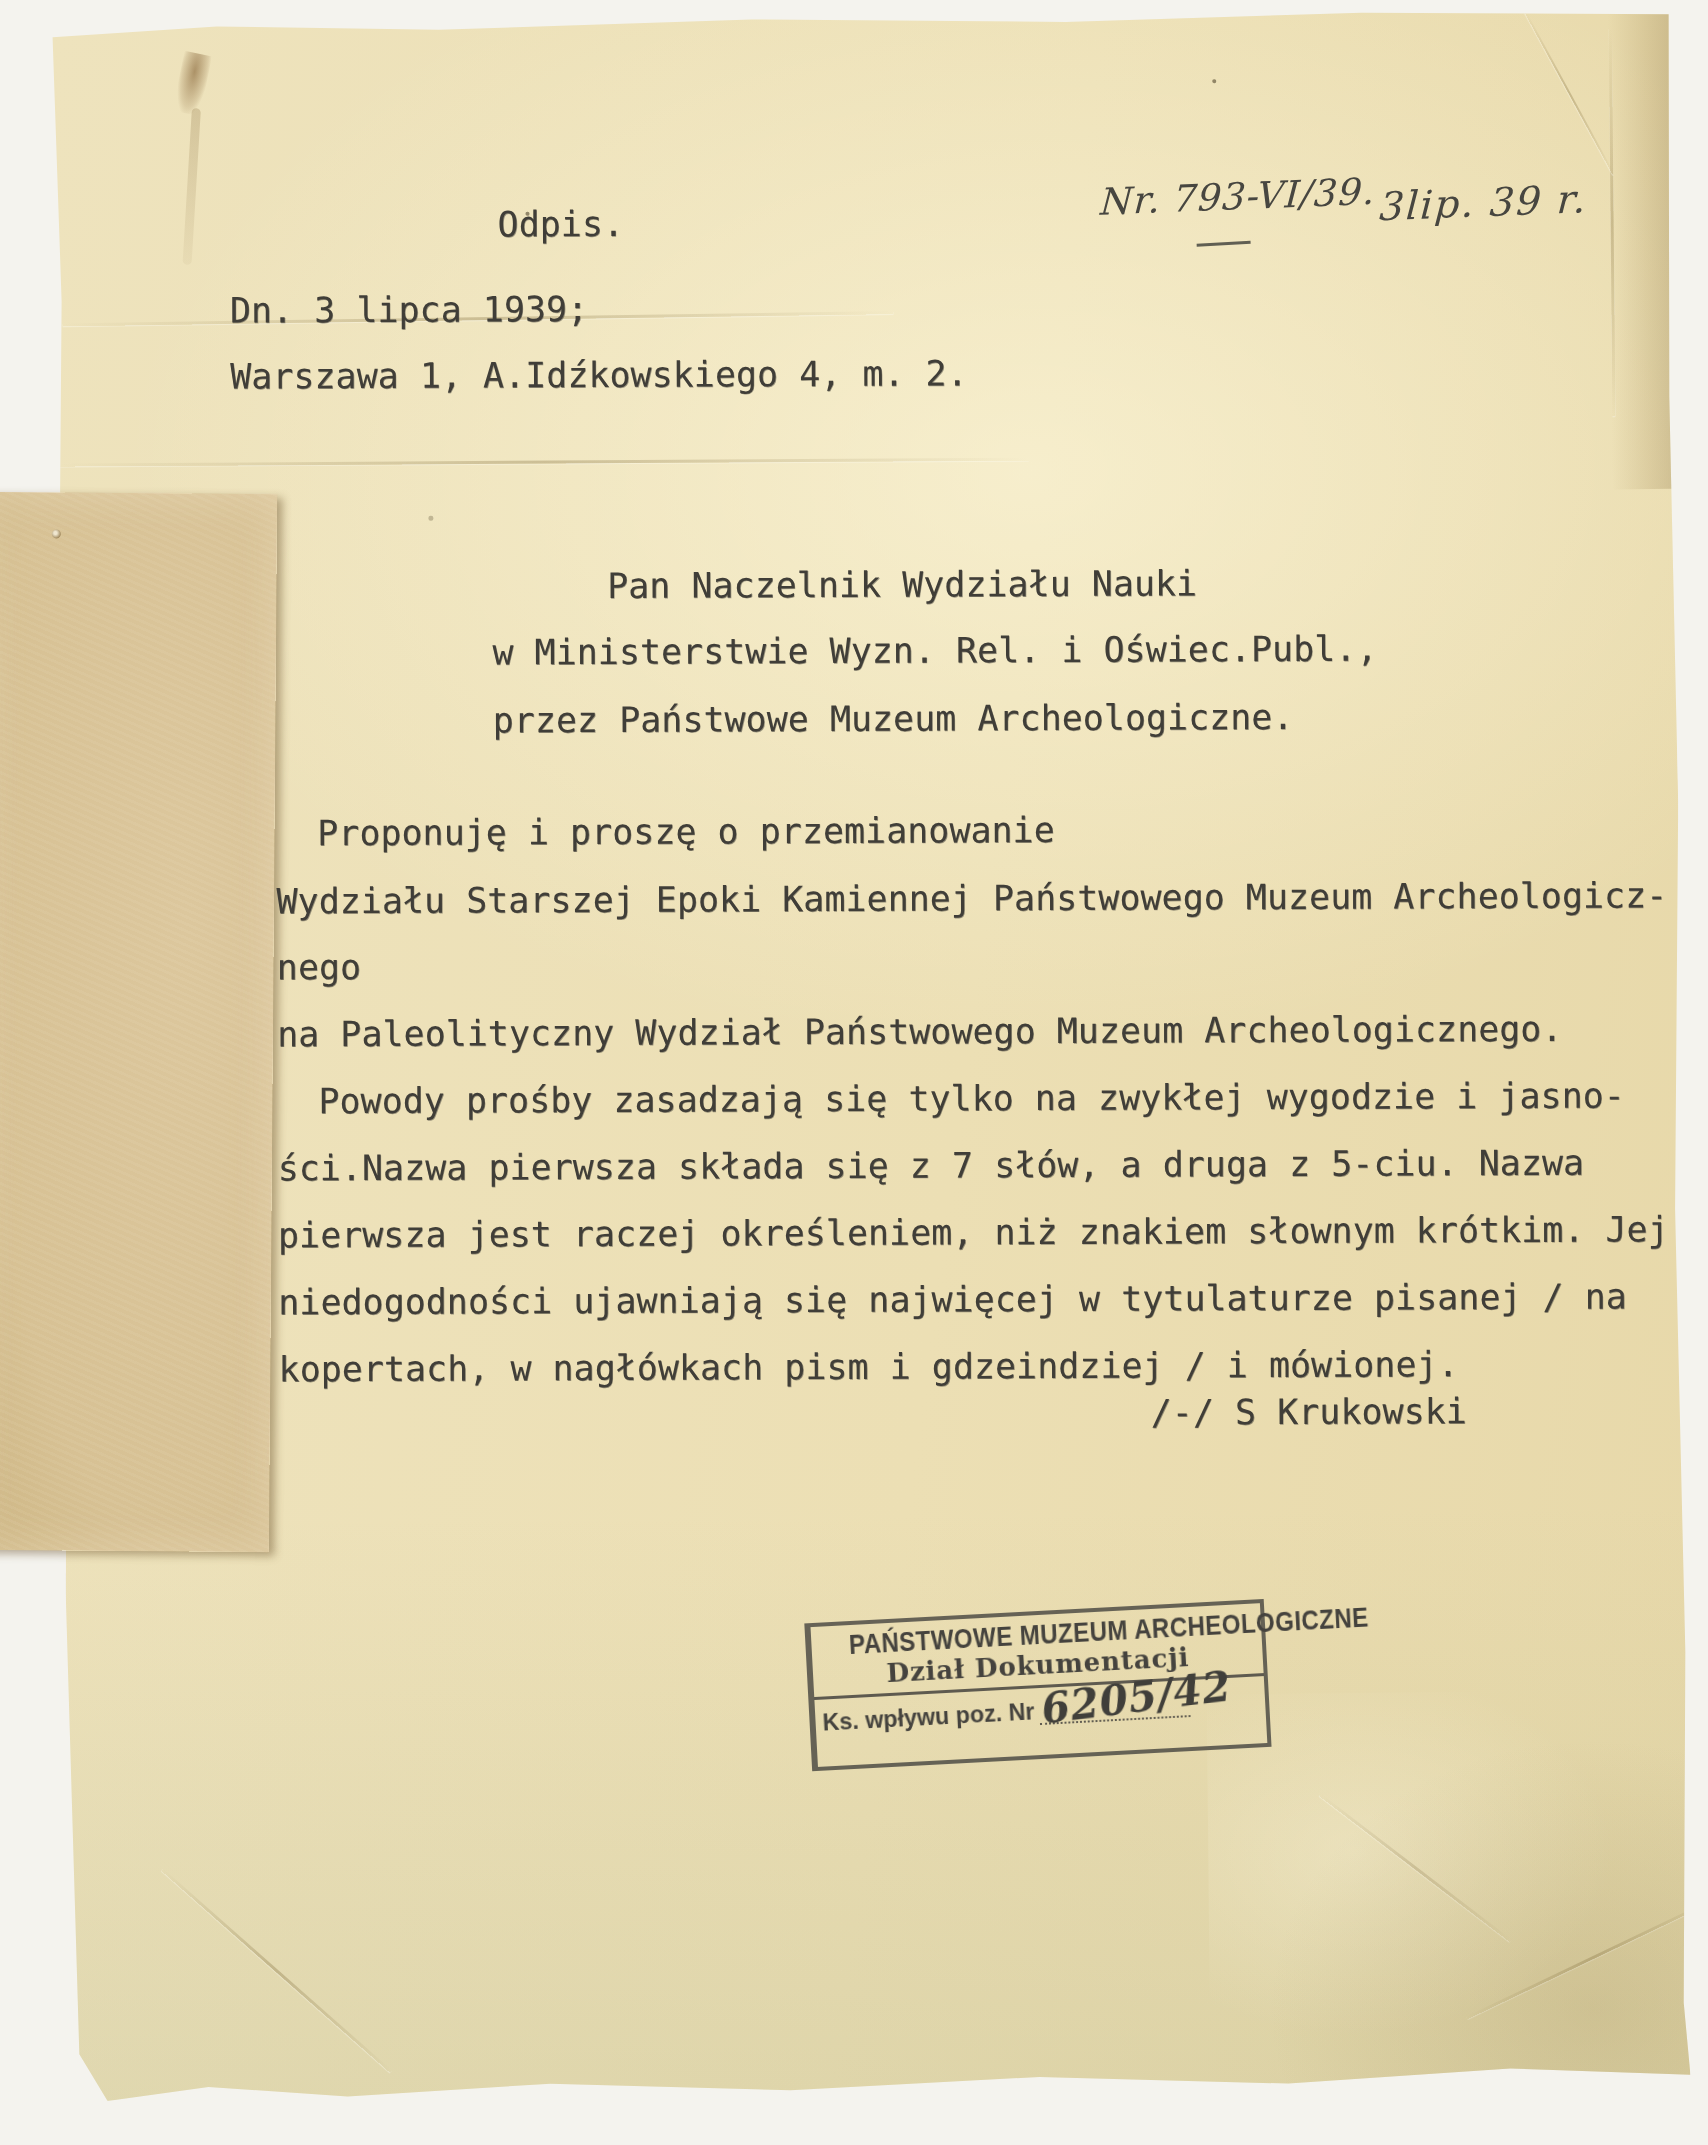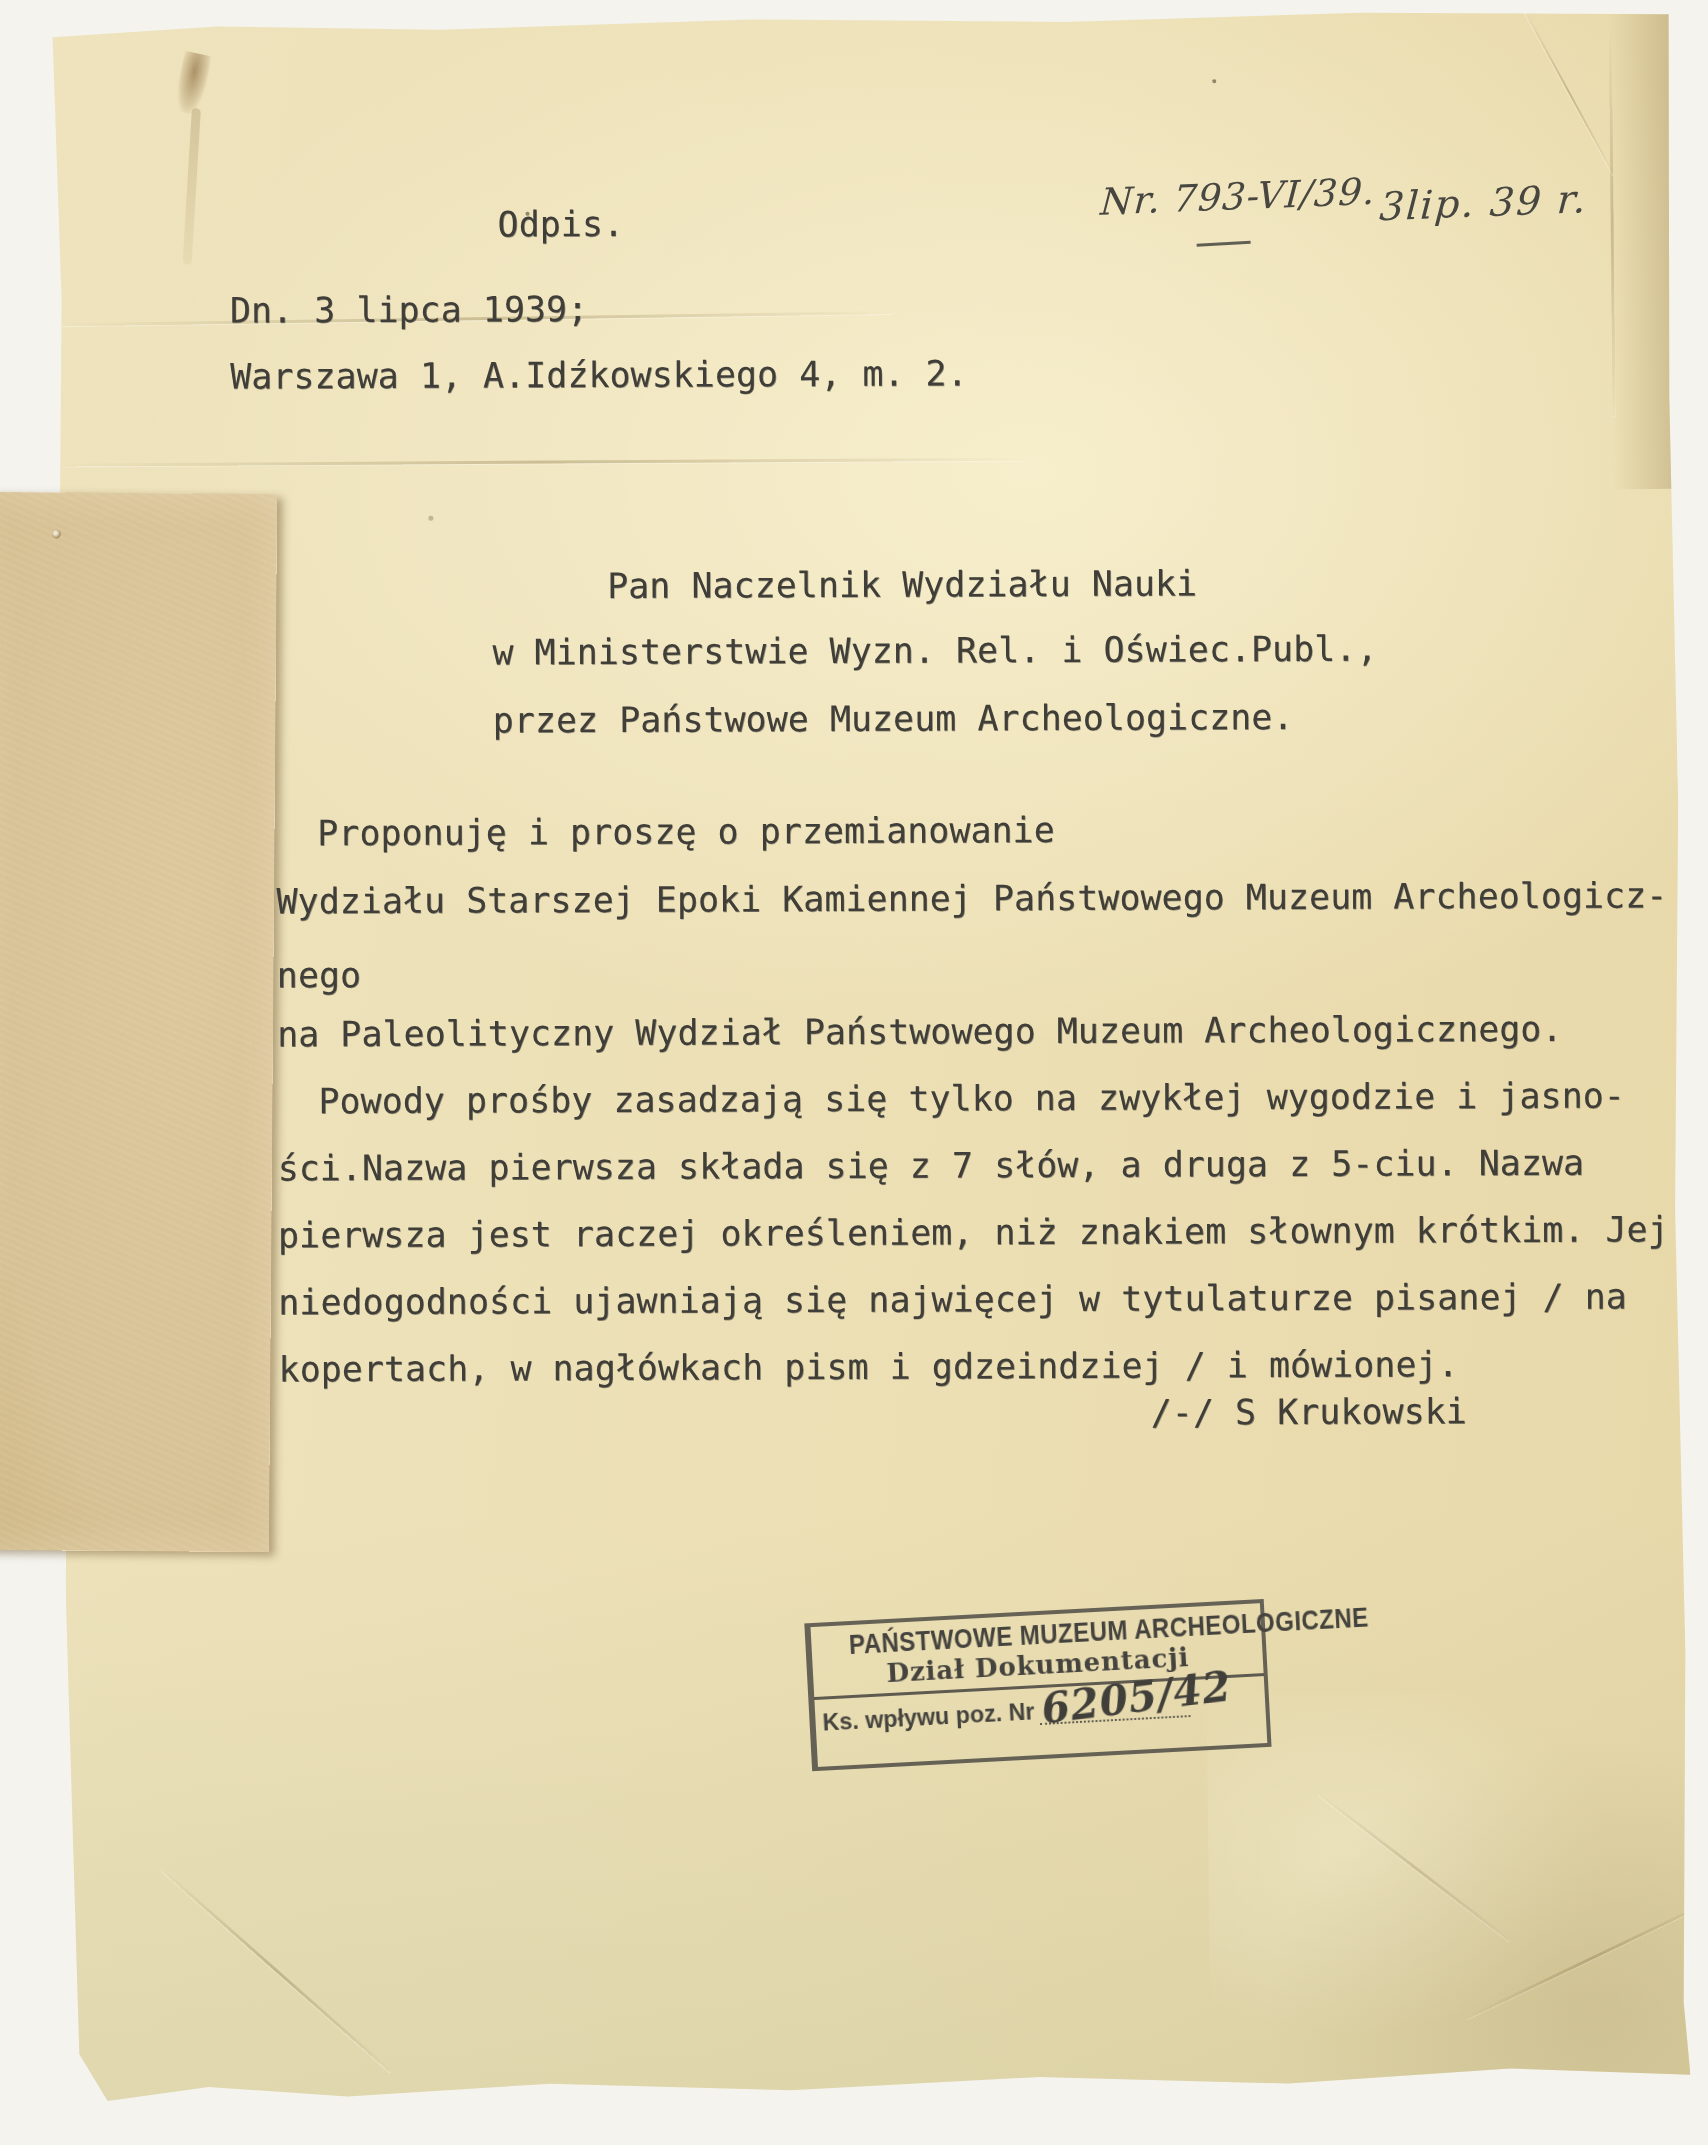--- a/index.html
+++ b/index.html
@@ -125,21 +125,21 @@
 
     <div class="type" style="left:233px;top:288px;">Dn. 3 lipca 1939;</div>
     <div class="type" style="left:233px;top:354px;">Warszawa 1, A.Idźkowskiego 4, m. 2.</div>
 
     <div class="type" style="left:609px;top:565px;">Pan Naczelnik Wydziału Nauki</div>
     <div class="type" style="left:494px;top:631px;">w Ministerstwie Wyzn. Rel. i Oświec.Publ.,</div>
     <div class="type" style="left:494px;top:699px;">przez Państwowe Muzeum Archeologiczne.</div>
 
     <div class="type" style="left:318px;top:811px;">Proponuję i proszę o przemianowanie</div>
     <div class="type" style="left:277px;top:879px;">Wydziału Starszej Epoki Kamiennej Państwowego Muzeum Archeologicz-</div>
-    <div class="type" style="left:277px;top:945px;margin-top:8px;">nego</div>
+    <div class="type" style="left:277px;top:945px;">nego</div>
     <div class="type" style="left:277px;top:1012px;">na Paleolityczny Wydział Państwowego Muzeum Archeologicznego.</div>
     <div class="type" style="left:318px;top:1079px;">Powody prośby zasadzają się tylko na zwykłej wygodzie i jasno-</div>
     <div class="type" style="left:277px;top:1146px;">ści.Nazwa pierwsza składa się z 7 słów, a druga z 5-ciu. Nazwa</div>
     <div class="type" style="left:277px;top:1213px;">pierwsza jest raczej określeniem, niż znakiem słownym krótkim. Jej</div>
     <div class="type" style="left:277px;top:1280px;">niedogodności ujawniają się najwięcej w tytulaturze pisanej / na</div>
     <div class="type" style="left:277px;top:1347px;">kopertach, w nagłówkach pism i gdzeindziej / i mówionej.</div>
 
     <div class="type" style="left:1149px;top:1394px;">/-/ S Krukowski</div>
 
     <div class="stamp">

